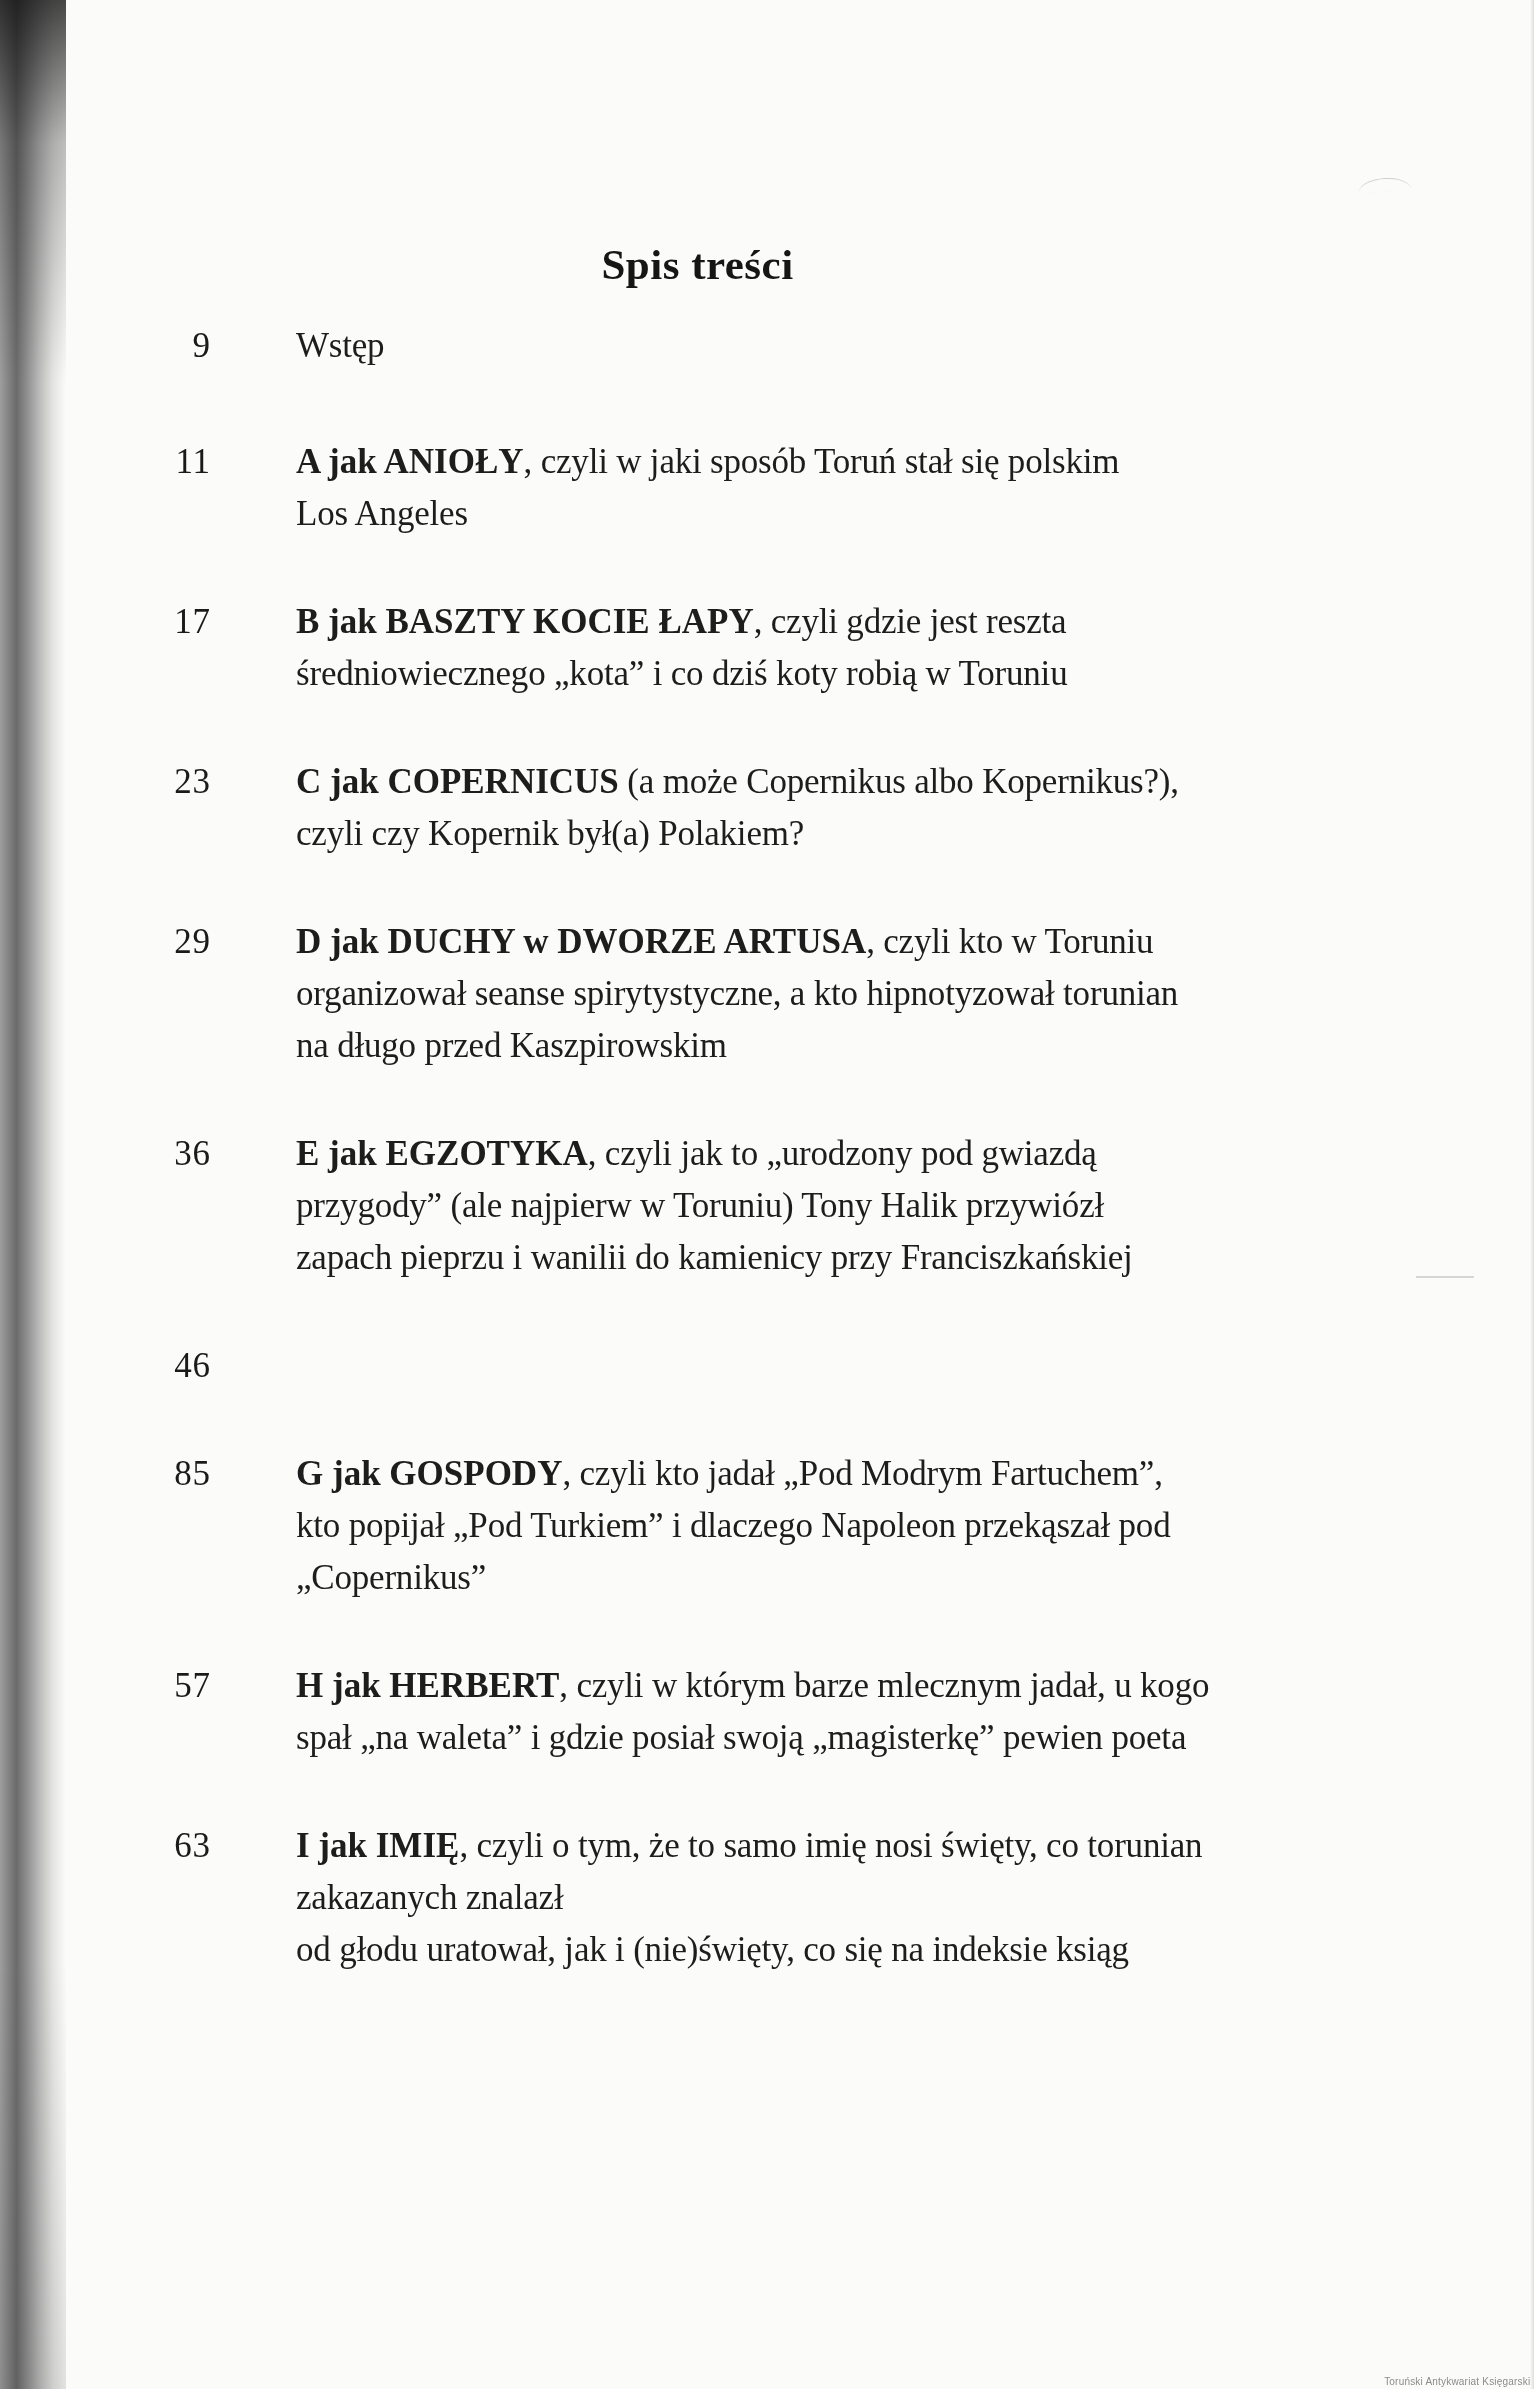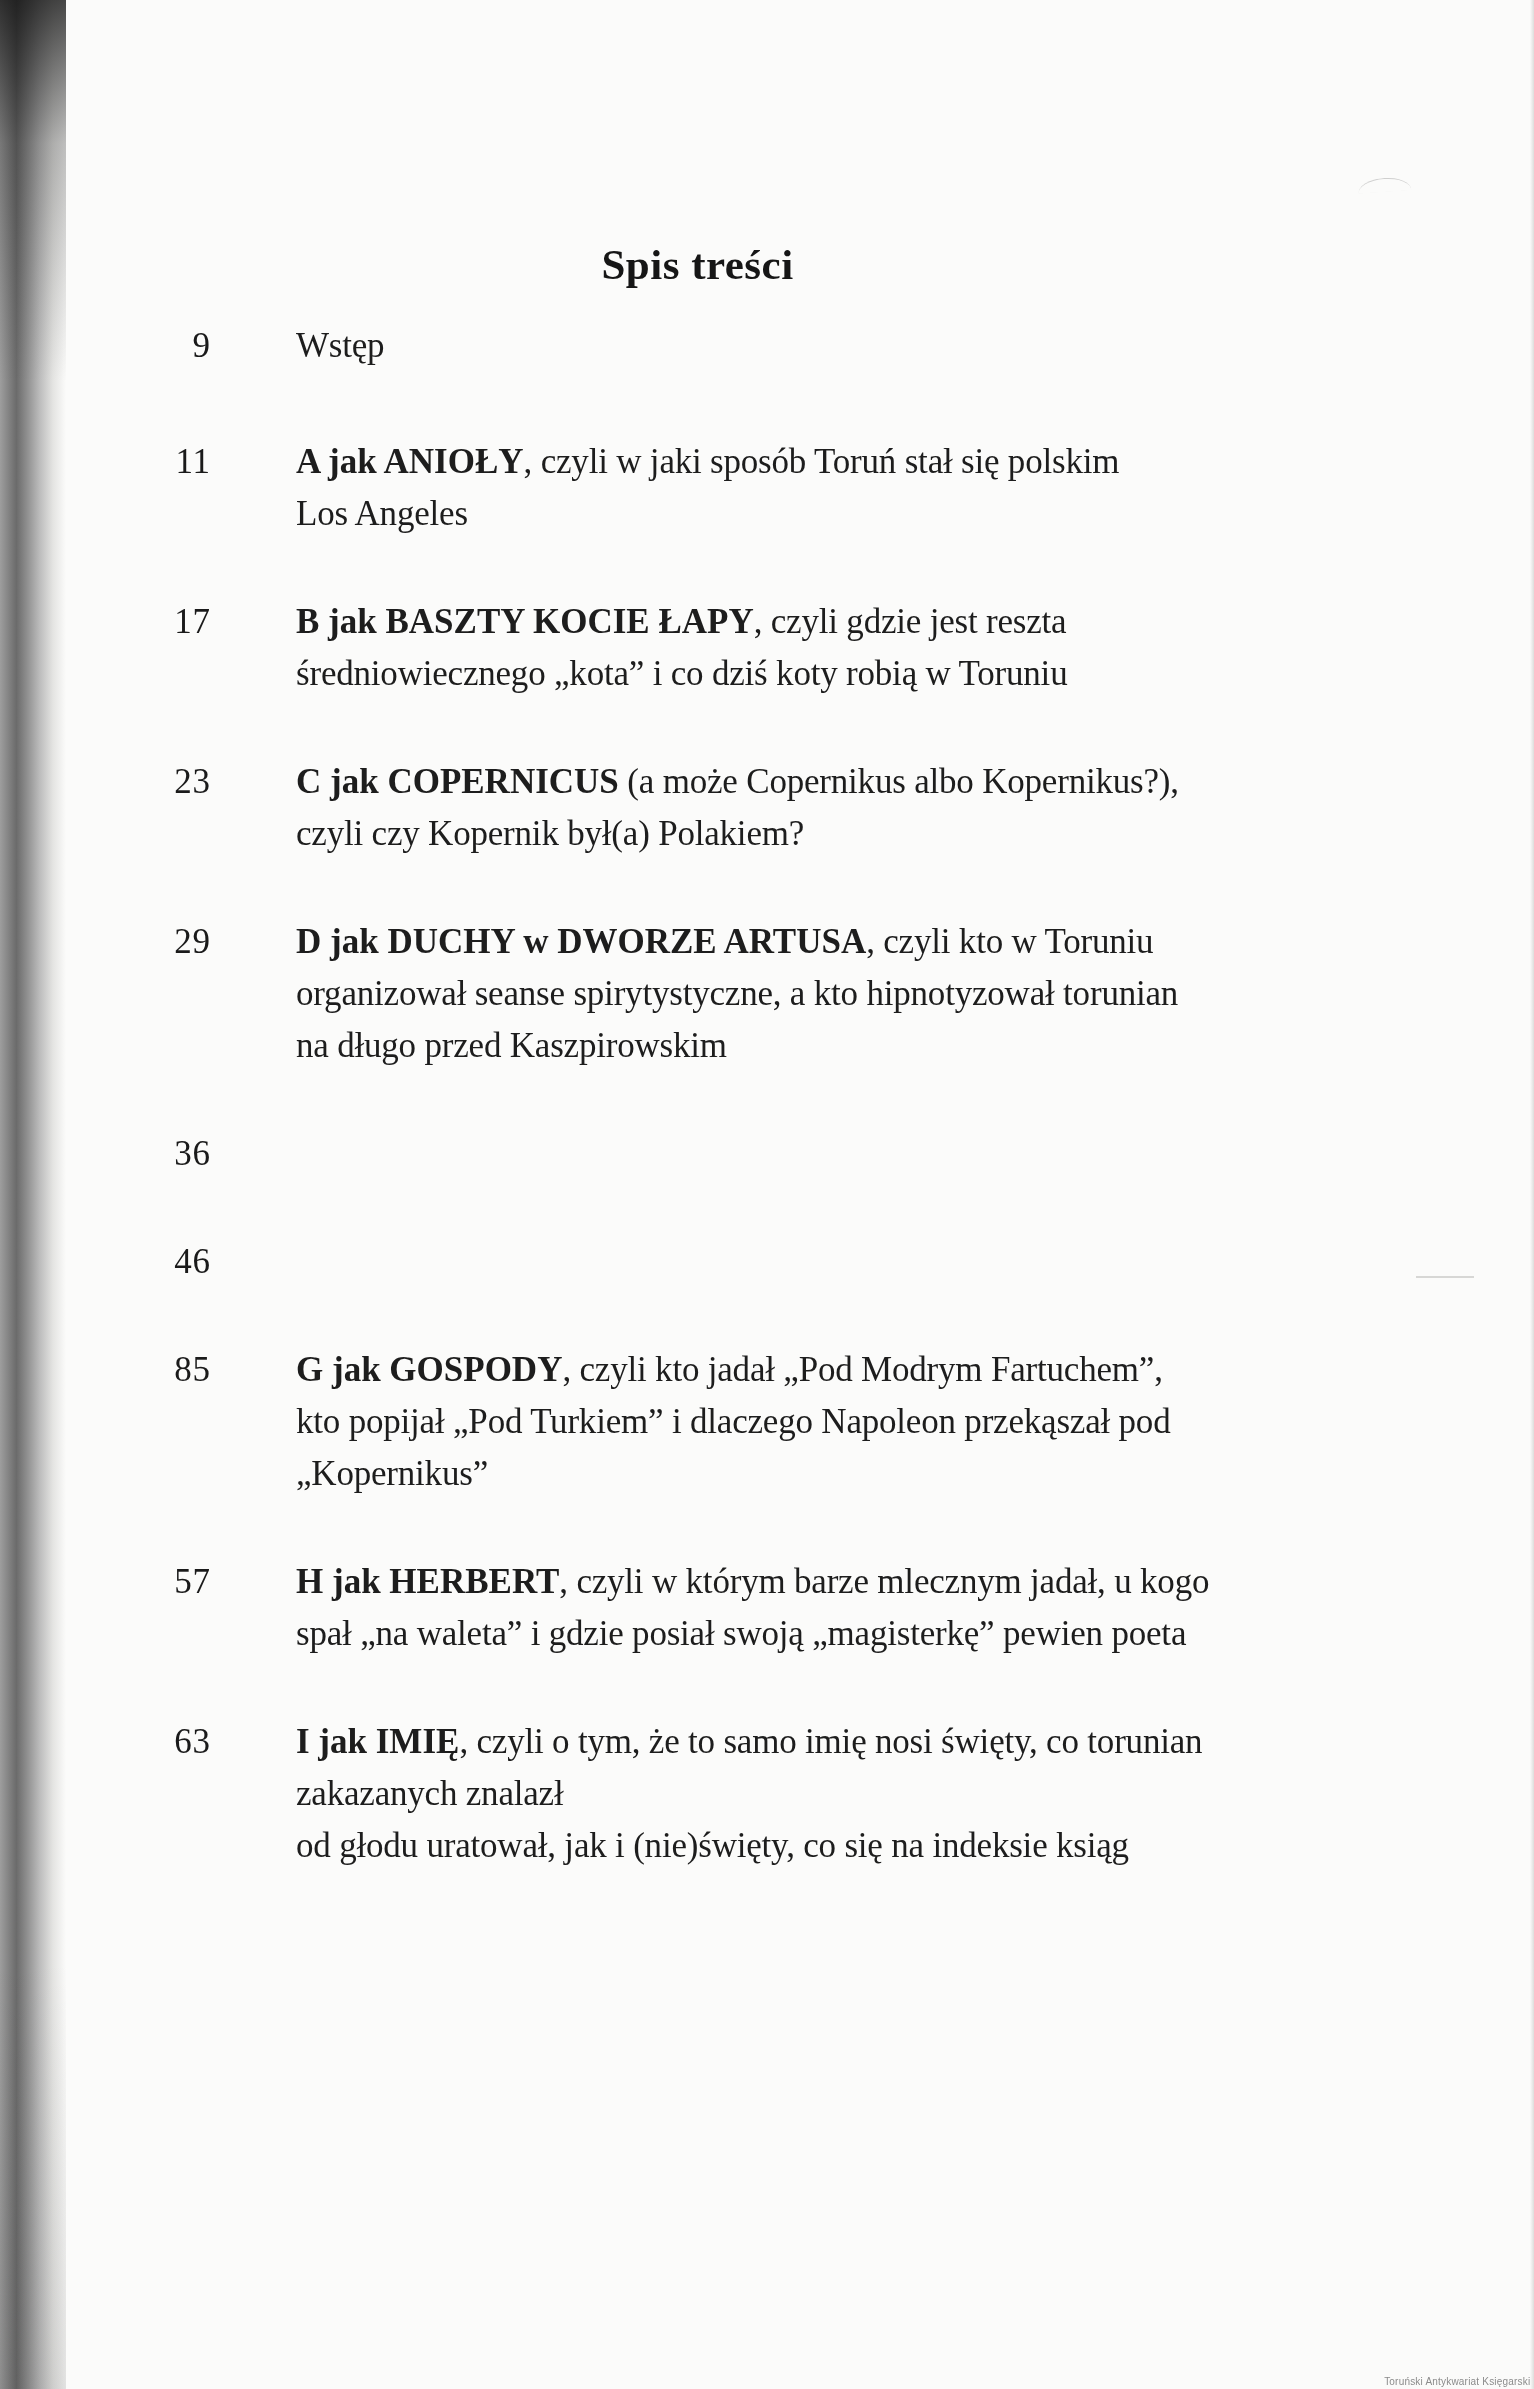--- a/index.html
+++ b/index.html
@@ -167,30 +167,35 @@
       <div class="toc-row">
         <div class="toc-num">29</div>
         <div class="toc-text">
           <div class="toc-line"><span class="b">D jak DUCHY w DWORZE ARTUSA</span>, czyli kto w Toruniu</div>
           <div class="toc-line">organizował seanse spirytystyczne, a kto hipnotyzował torunian</div>
           <div class="toc-line">na długo przed Kaszpirowskim</div>
         </div>
       </div>
       <div class="toc-row">
         <div class="toc-num">36</div>
+        <div class="toc-text">
+          <div class="toc-line"><span class="b">E jak EGZOTYKA</span>, czyli jak to „urodzony pod gwiazdą</div>
+          <div class="toc-line">przygody” (ale najpierw w Toruniu) Tony Halik przywiózł</div>
+          <div class="toc-line">zapach pieprzu i wanilii do kamienicy przy Franciszkańskiej</div>
+        </div>
       </div>
       <div class="toc-row">
         <div class="toc-num">46</div>
       </div>
       <div class="toc-row">
         <div class="toc-num">85</div>
         <div class="toc-text">
           <div class="toc-line"><span class="b">G jak GOSPODY</span>, czyli kto jadał „Pod Modrym Fartuchem”,</div>
           <div class="toc-line">kto popijał „Pod Turkiem” i dlaczego Napoleon przekąszał pod</div>
-          <div class="toc-line">„Kopernikus”</div>
+          <div class="toc-line">„Copernikus”</div>
         </div>
       </div>
       <div class="toc-row">
         <div class="toc-num">57</div>
         <div class="toc-text">
           <div class="toc-line"><span class="b">H jak HERBERT</span>, czyli w którym barze mlecznym jadał, u kogo</div>
           <div class="toc-line">spał „na waleta” i gdzie posiał swoją „magisterkę” pewien poeta</div>
         </div>
       </div>
       <div class="toc-row">

